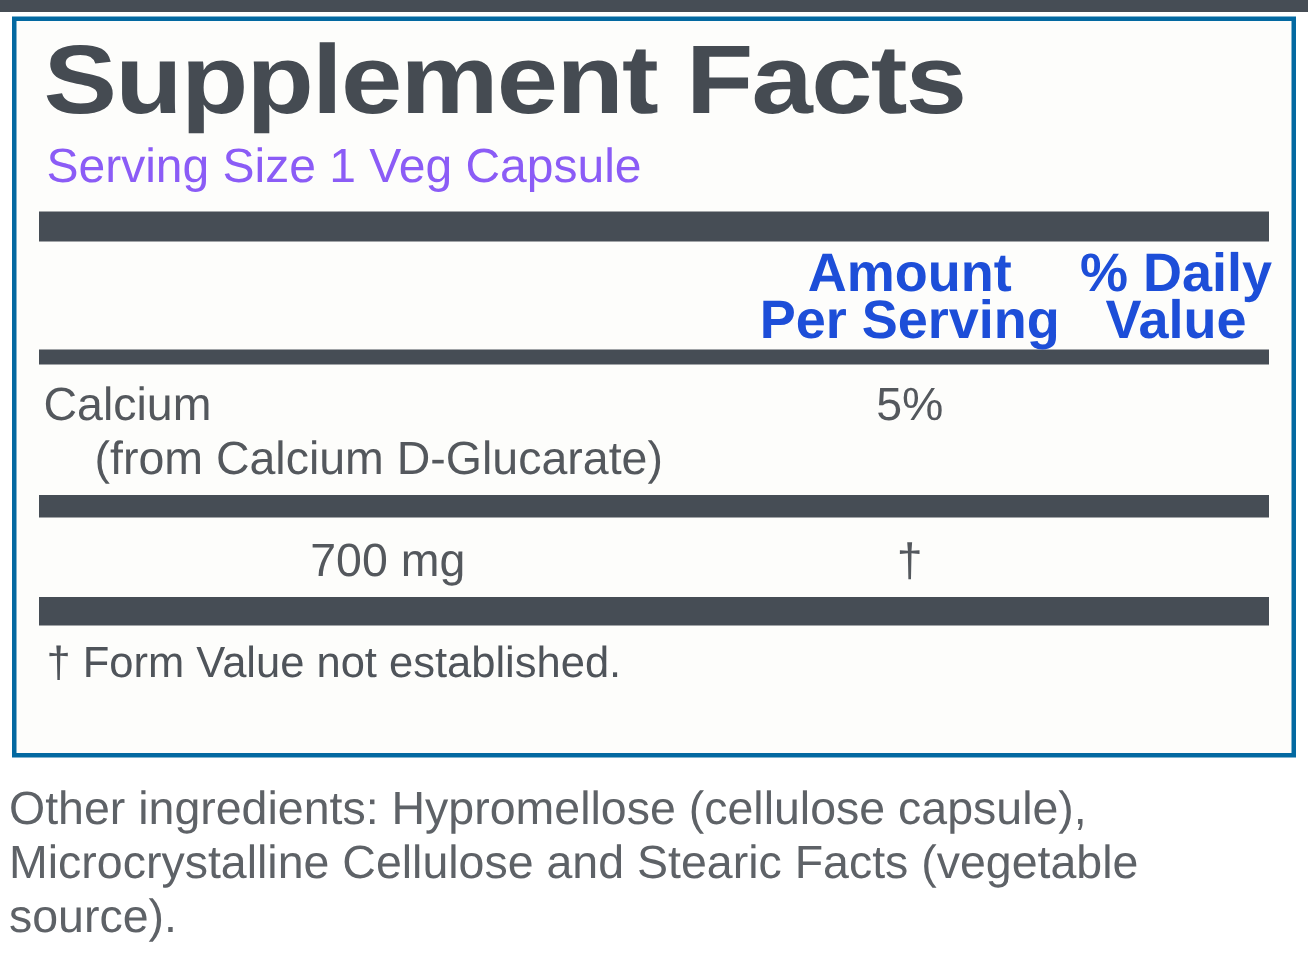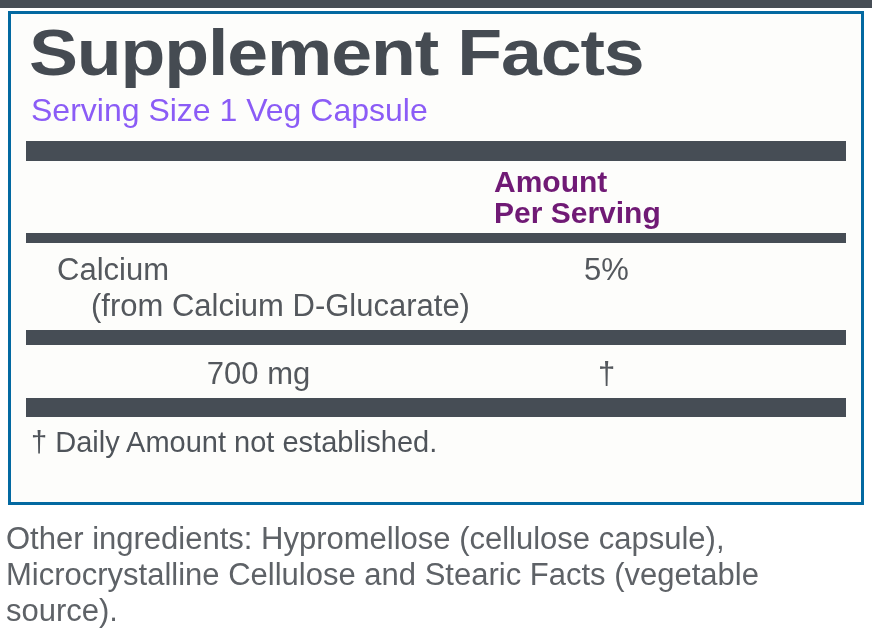--- a/index.html
+++ b/index.html
@@ -60,33 +60,33 @@
   .bar-4 { height: 19px; }
   .grid {
     display: grid;
     grid-template-columns: 1fr 225px 130px;
     align-items: start;
   }
   .header-row {
     padding: 5px 0;
   }
   .header-cell {
-    font-size: 30px;
+    font-size: 36px;
     font-weight: bold;
     line-height: 31px;
-    color: #701a75;
-    text-align: left;
+    color: #1d4ed8;
+    text-align: center;
     white-space: pre-line;
   }
   .ingredient-row {
     font-size: 31px;
     line-height: 36px;
     color: #54585d;
   }
-  .row-1 { padding: 9px 0 6px 0; margin-left: 28px; }
+  .row-1 { padding: 9px 0 6px 0; }
   .row-2 { padding: 11px 0 6px 0; }
   .cell-name {
     padding-left: 40px;
     text-indent: -34px;
     white-space: pre-line;
   }
   .cell-amount { text-align: center; }
   .cell-dv { text-align: center; }
   .footnote {
     padding: 8px 0 10px 8px;
@@ -114,40 +114,42 @@
     <div class="panel-title">Supplement Facts</div>
 
     <div class="serving">Serving Size 1 Veg Capsule</div>
 
     <div class="bar bar-1"></div>
 
     <div class="grid header-row">
       <div class="header-spacer"></div>
       <div class="header-cell">Amount
 Per Serving</div>
+      <div class="header-cell">% Daily
+Value</div>
     </div>
 
     <div class="bar bar-2"></div>
 
     <div class="grid ingredient-row row-1">
       <div class="cell-name">Calcium
 (from Calcium D-Glucarate)</div>
       <div class="cell-dv">5%</div>
     </div>
 
     <div class="bar bar-3"></div>
 
     <div class="grid ingredient-row row-2">
       <div class="cell-amount">700 mg</div>
       <div class="cell-dv">†</div>
     </div>
 
     <div class="bar bar-4"></div>
 
-    <div class="footnote">† Daily Amount not established.</div>
+    <div class="footnote">† Form Value not established.</div>
 
   </div>
 
   <p class="other-ingredients">Other ingredients: Hypromellose (cellulose capsule),
 Microcrystalline Cellulose and Stearic Facts (vegetable
 source).</p>
 
 </div>
 
 </body></html>

